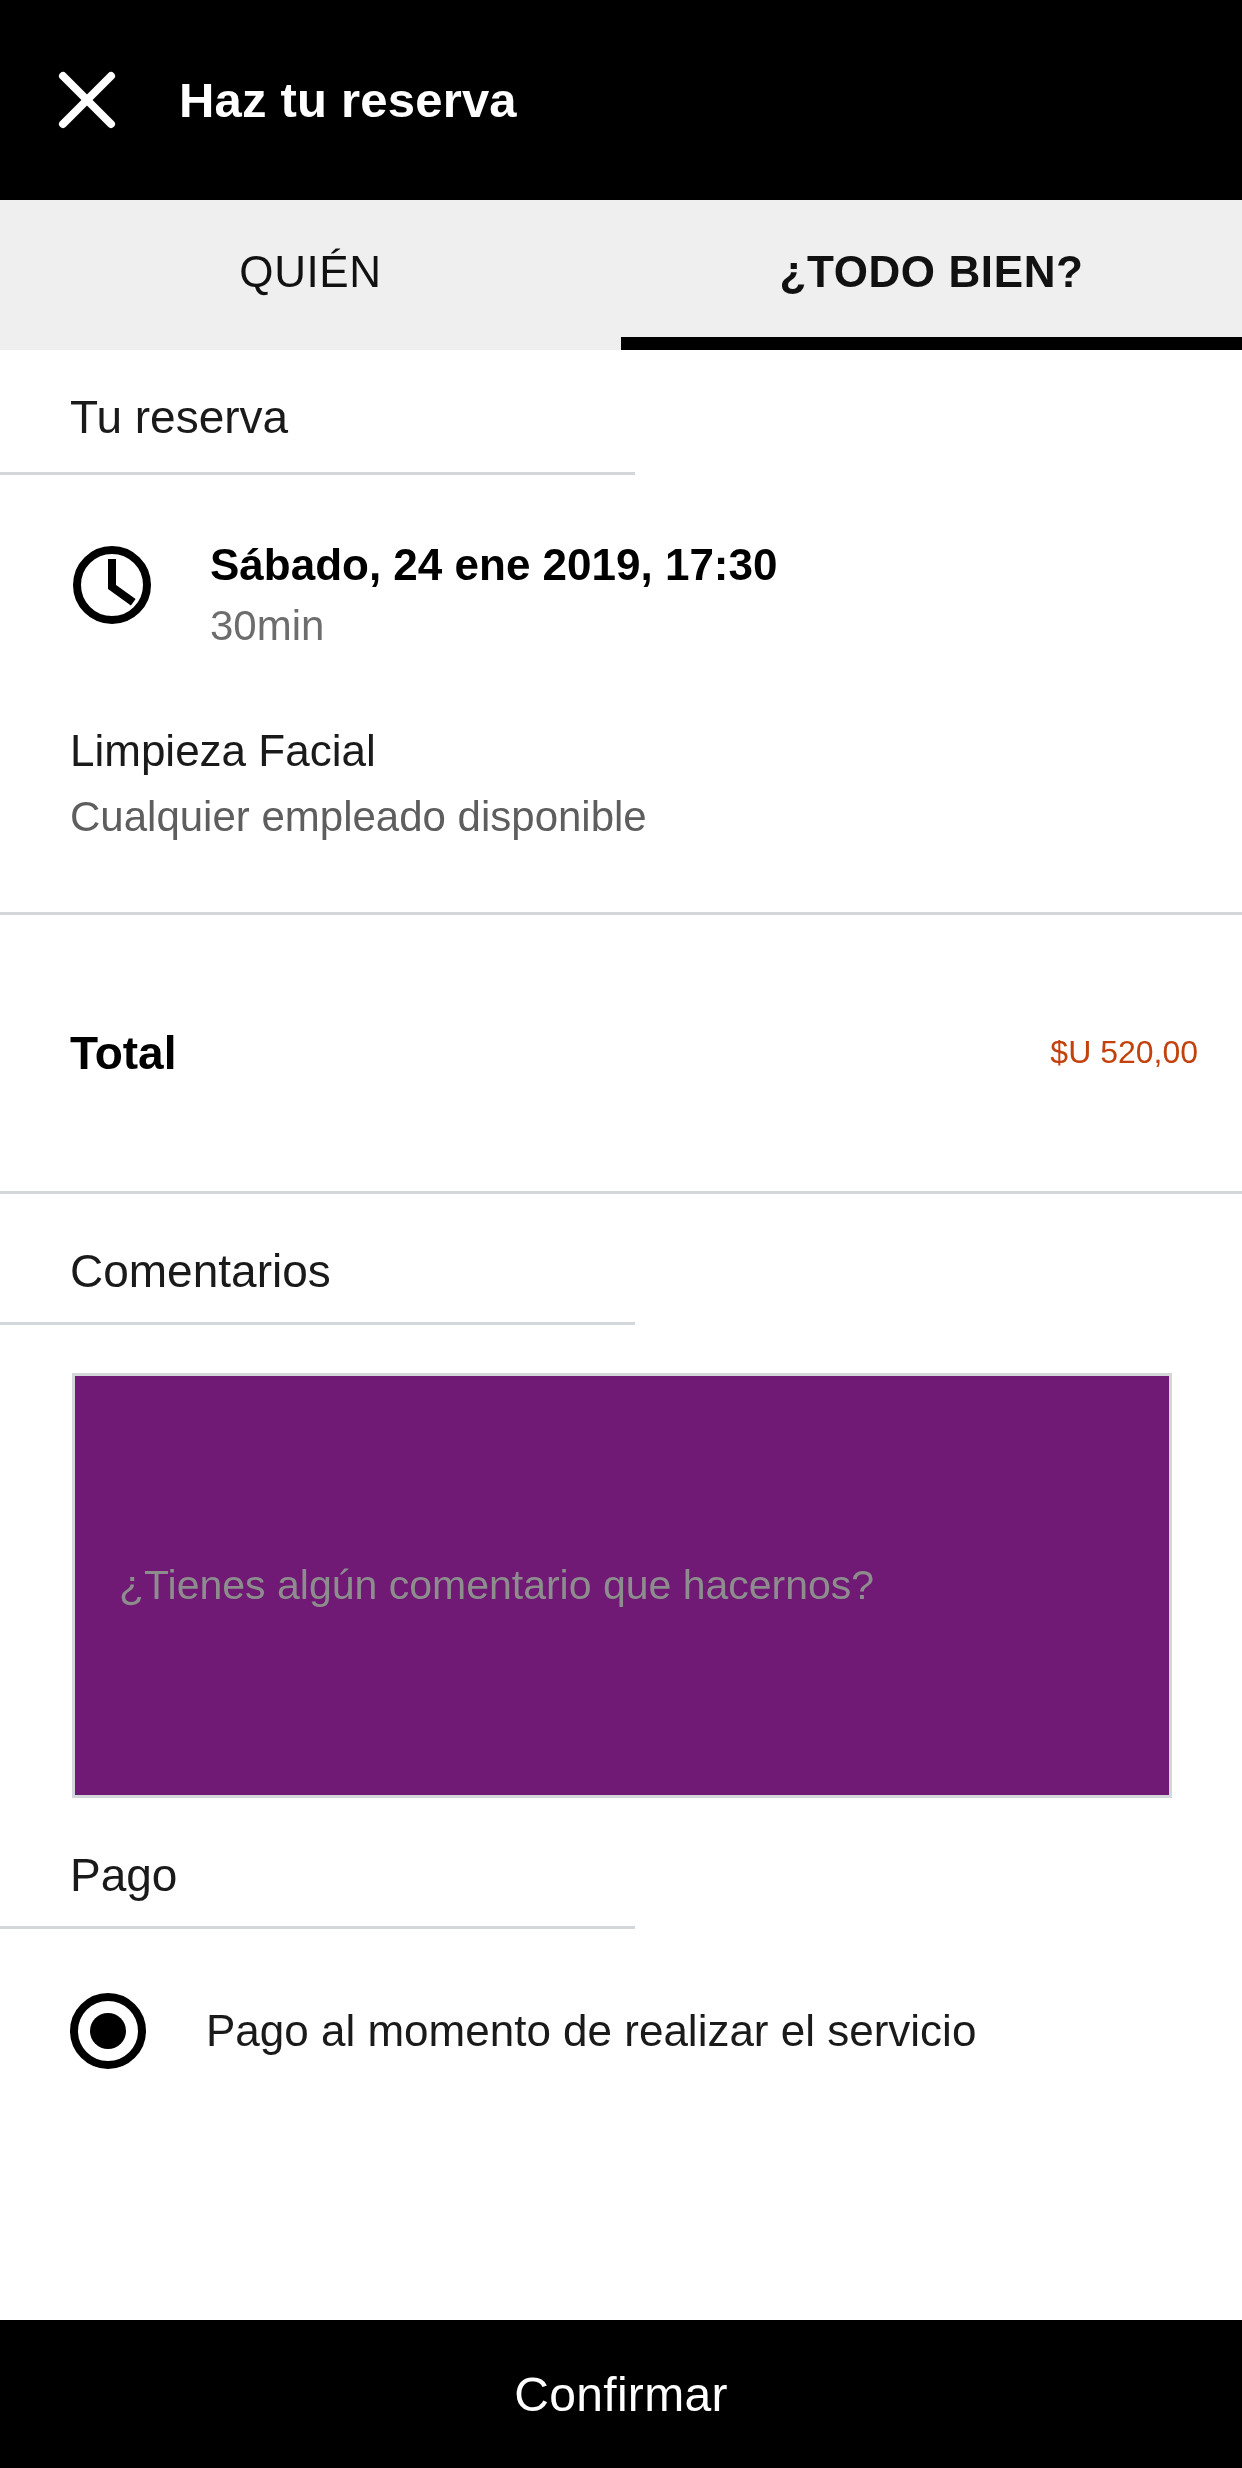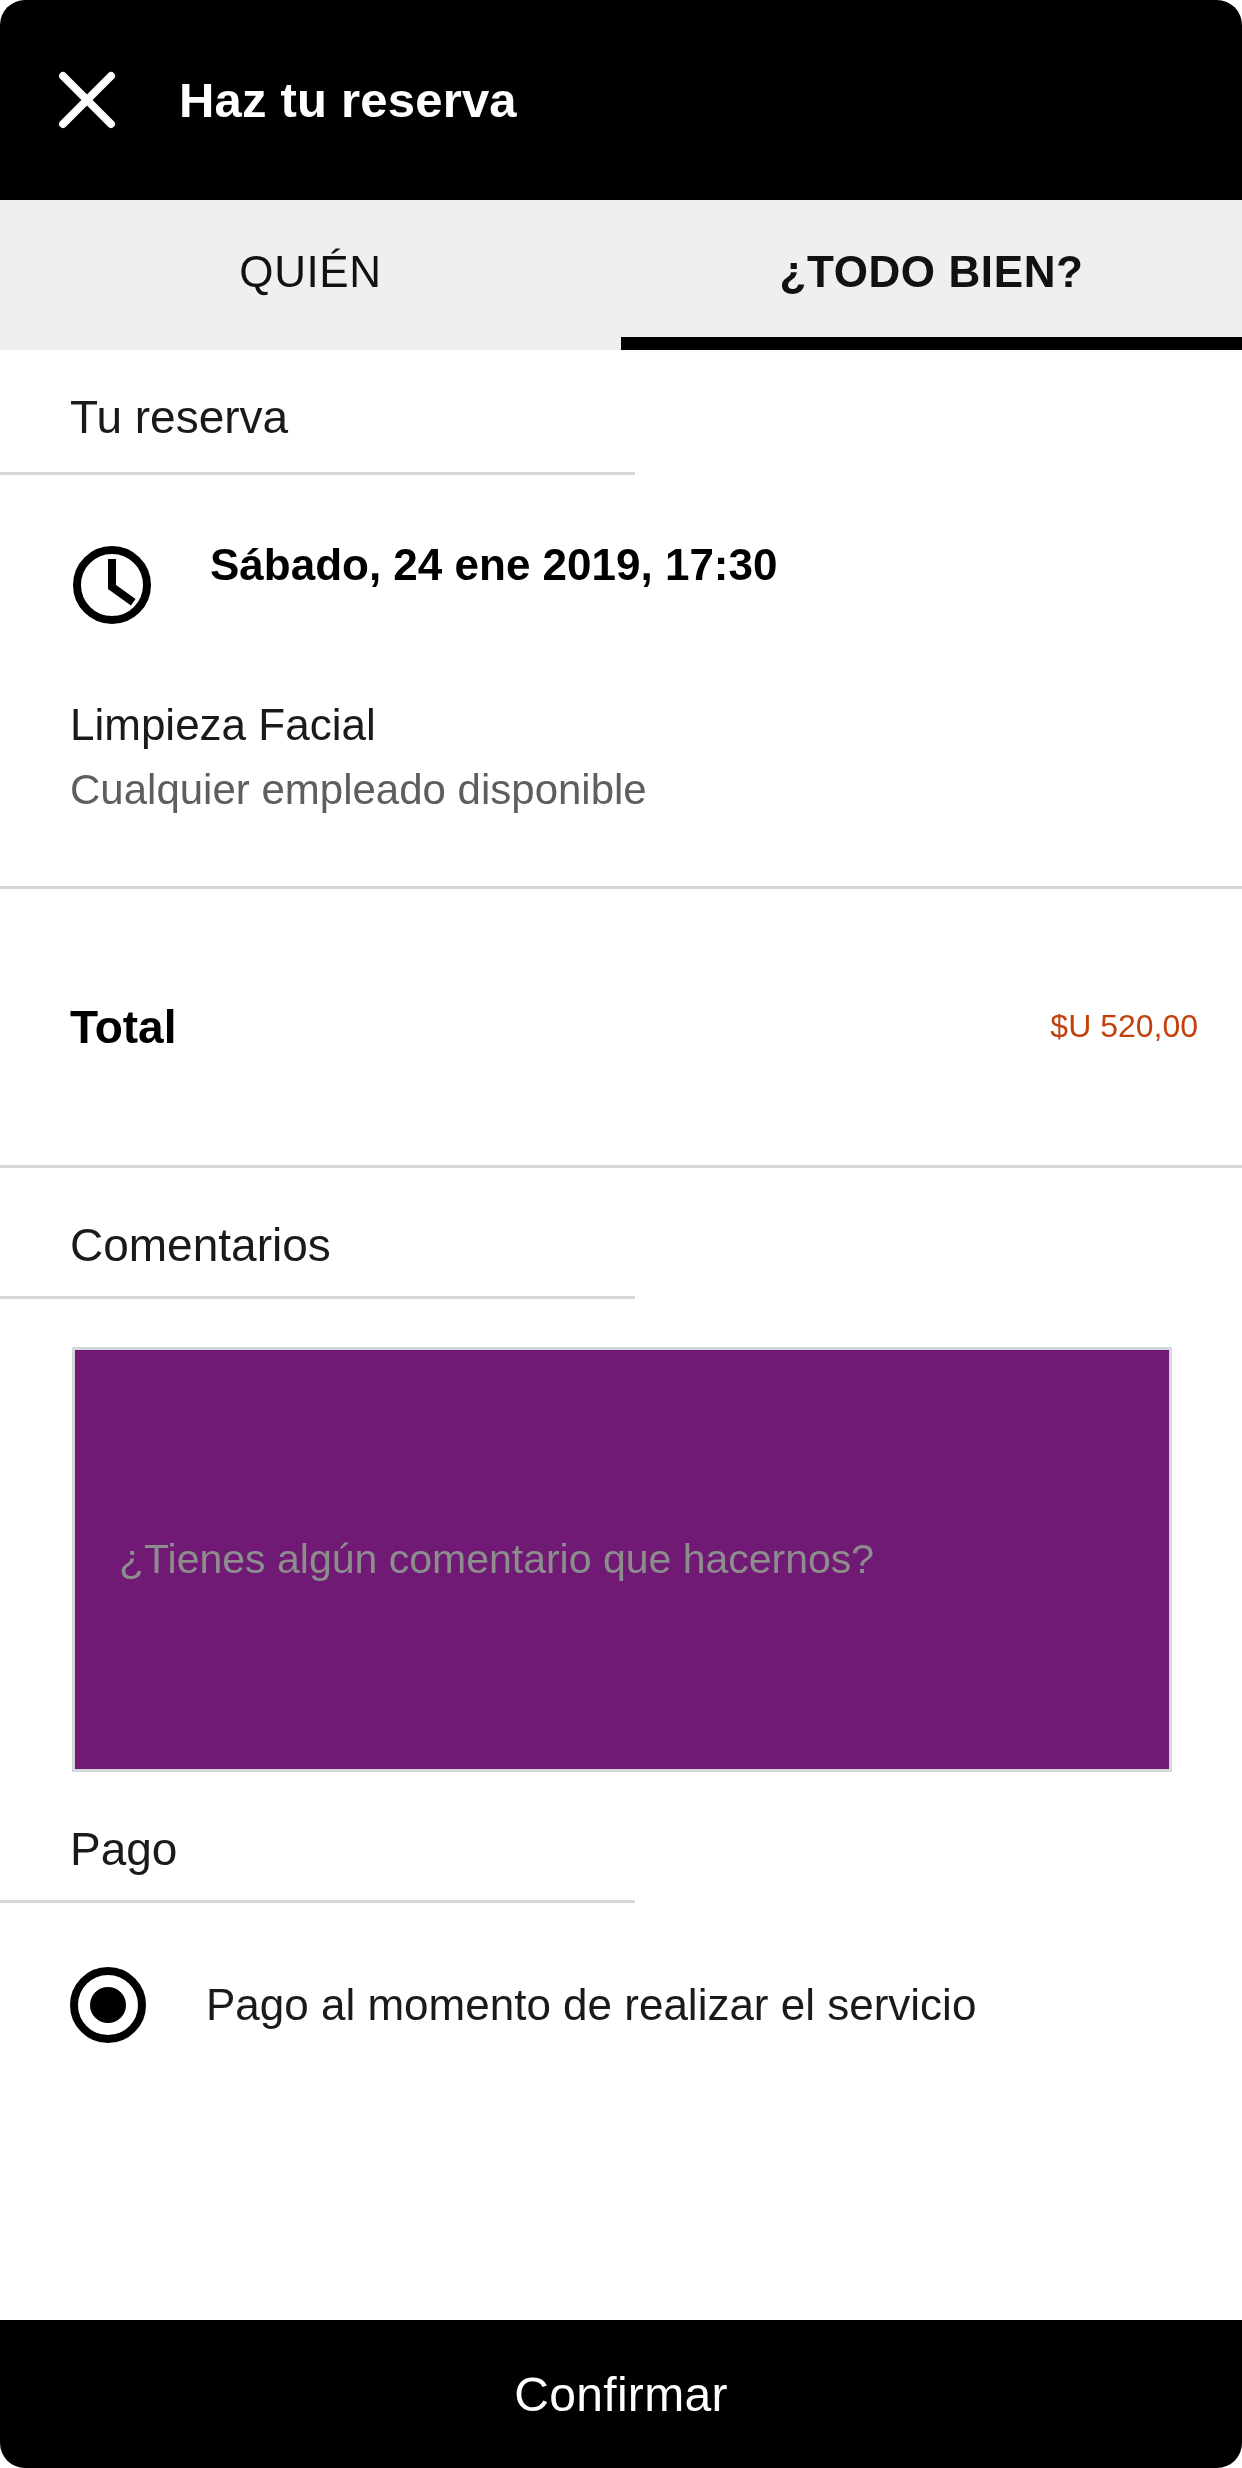--- a/index.html
+++ b/index.html
@@ -13,21 +13,20 @@
   }
 
   .screen {
     position:relative;
     width:1242px;
     height:2468px;
     background:#ffffff;
     overflow:hidden;
     display:flex;
     flex-direction:column;
-    border-radius:25px;
   }
 
   
   .appbar {
     height:200px;
     background:#000000;
     display:flex;
     align-items:center;
     padding-left:42px;
     flex:0 0 auto;
@@ -290,20 +289,21 @@
     <div class="appt">
       <div class="appt-row">
         <div class="clock-icon">
           <svg width="84" height="84" viewBox="0 0 84 84" aria-hidden="true">
             <circle cx="42" cy="42" r="35" fill="none" stroke="#000000" stroke-width="8"></circle>
             <path d="M42 20 L42 44 L60 57" fill="none" stroke="#000000" stroke-width="8" stroke-linecap="square" stroke-linejoin="miter"></path>
           </svg>
         </div>
         <div class="appt-text">
           <div class="appt-datetime">Sábado, 24 ene 2019, 17:30</div>
+          <div class="appt-duration">30min</div>
         </div>
       </div>
       <div class="service">
         <div class="service-name">Limpieza Facial</div>
         <div class="service-sub">Cualquier empleado disponible</div>
       </div>
     </div>
 
     <div class="rule-full"></div>
 

